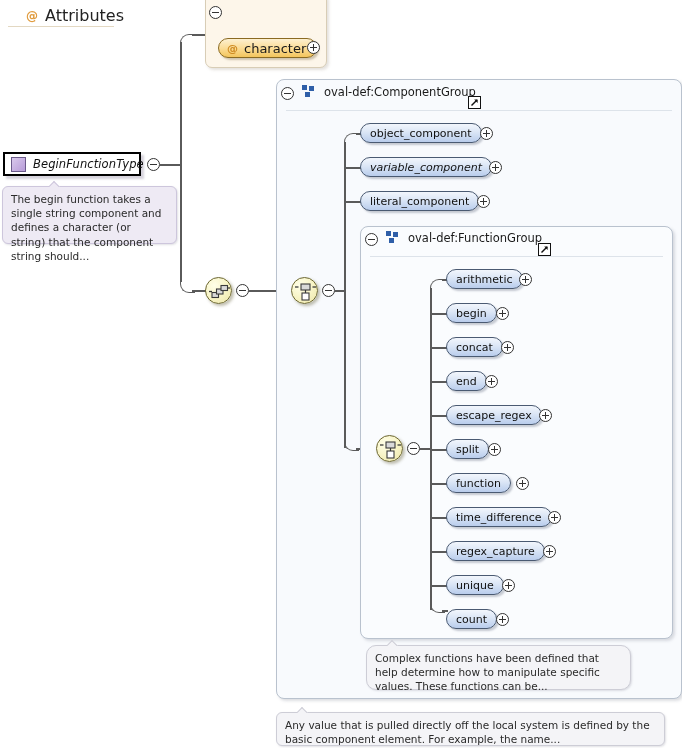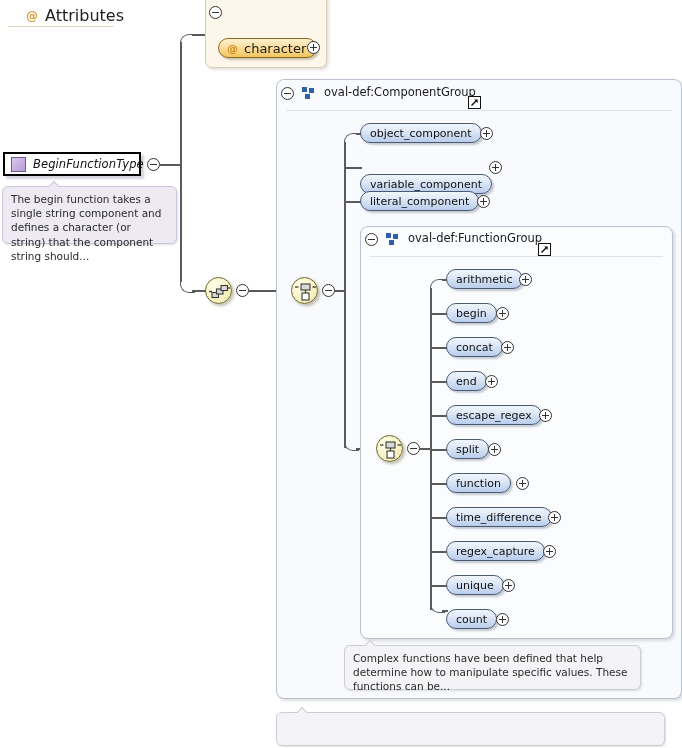--- a/index.html
+++ b/index.html
@@ -134,21 +134,21 @@
     background: #f8fafd;
     border: 1px solid #b9c2ce;
     border-radius: 8px;
     box-shadow: 2px 2px 3px rgba(120,125,140,0.25);
     box-sizing: border-box;
   }
   .group.inner { background: #fafcfe; }
   .grp-head {
     position: absolute;
     left: 10px; top: 6px;
-    display: flex; align-items: flex-end;
+    display: flex; align-items: flex-start;
     white-space: nowrap;
   }
   .grp-head .gtitle { font-size: 11.5px; color: #1a1a1a; margin-left: 9px; }
   .grp-sep {
     position: absolute;
     height: 1px;
     background: #dde3ea;
   }
   
   .gglyph { position: relative; width: 13px; height: 12px; margin-left: 16px; flex:0 0 auto;}
@@ -315,21 +315,21 @@
 <div class="ln lnh" style="left:344px; top:167px; width:18px;"></div>
 <div class="ln lnh" style="left:344px; top:201px; width:18px;"></div>
 <div class="corner bl" style="left:344px; top:436px; width:14px; height:14px;"></div>
 <div class="ln lnh" style="left:356px; top:448px; width:20px;"></div>
 
 <div class="pill" style="left:360px; top:123px;">
   <span>object_component</span>
 </div>
 <div class="ctrl plus" style="left:480px; top:127px;"></div>
 
-<div class="pill" style="left:360px; top:174px;">
+<div class="pill" style="left:360px; top:157px;font-style:italic;">
   <span>variable_component</span>
 </div>
 <div class="ctrl plus" style="left:489px; top:161px;"></div>
 
 <div class="pill" style="left:360px; top:191px;">
   <span>literal_component</span>
 </div>
 <div class="ctrl plus" style="left:477px; top:195px;"></div>
 
 <div class="group inner" style="left:360px; top:226px; width:313px; height:413px;"></div>
@@ -426,20 +426,21 @@
 <div class="pill" style="left:446px; top:575px;">
   <span>unique</span>
 </div>
 <div class="ctrl plus" style="left:502px; top:579px;"></div>
 
 <div class="pill" style="left:446px; top:609px;">
   <span>count</span>
 </div>
 <div class="ctrl plus" style="left:496px; top:613px;"></div>
 
-<div class="note grey" style="left:344px; top:645px; width:297px; height:45px;">
+<div class="note grey" style="left:366px; top:645px; width:265px; height:45px;border-radius:10px;">
   <span class="tip" style="left:20px;"></span>
   <span>Complex functions have been defined that help determine how to manipulate specific values. These functions can be...</span>
 </div>
 
 <div class="note grey" style="left:276px; top:712px; width:389px; height:34px;">
   <span class="tip" style="left:20px;"></span>
+  <span>Any value that is pulled directly off the local system is defined by the basic component element. For example, the name...</span>
 </div>
 
 </body></html>

